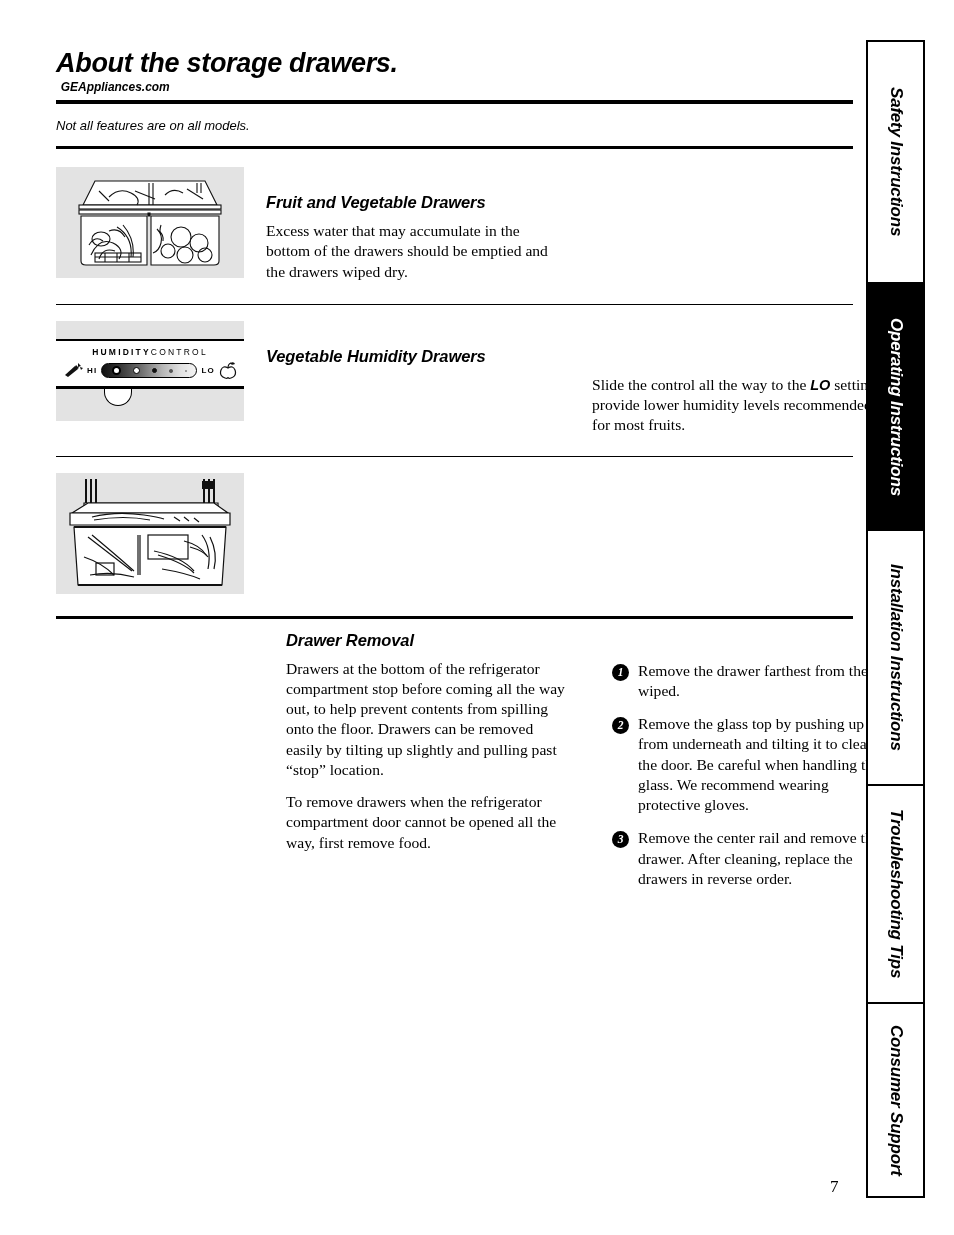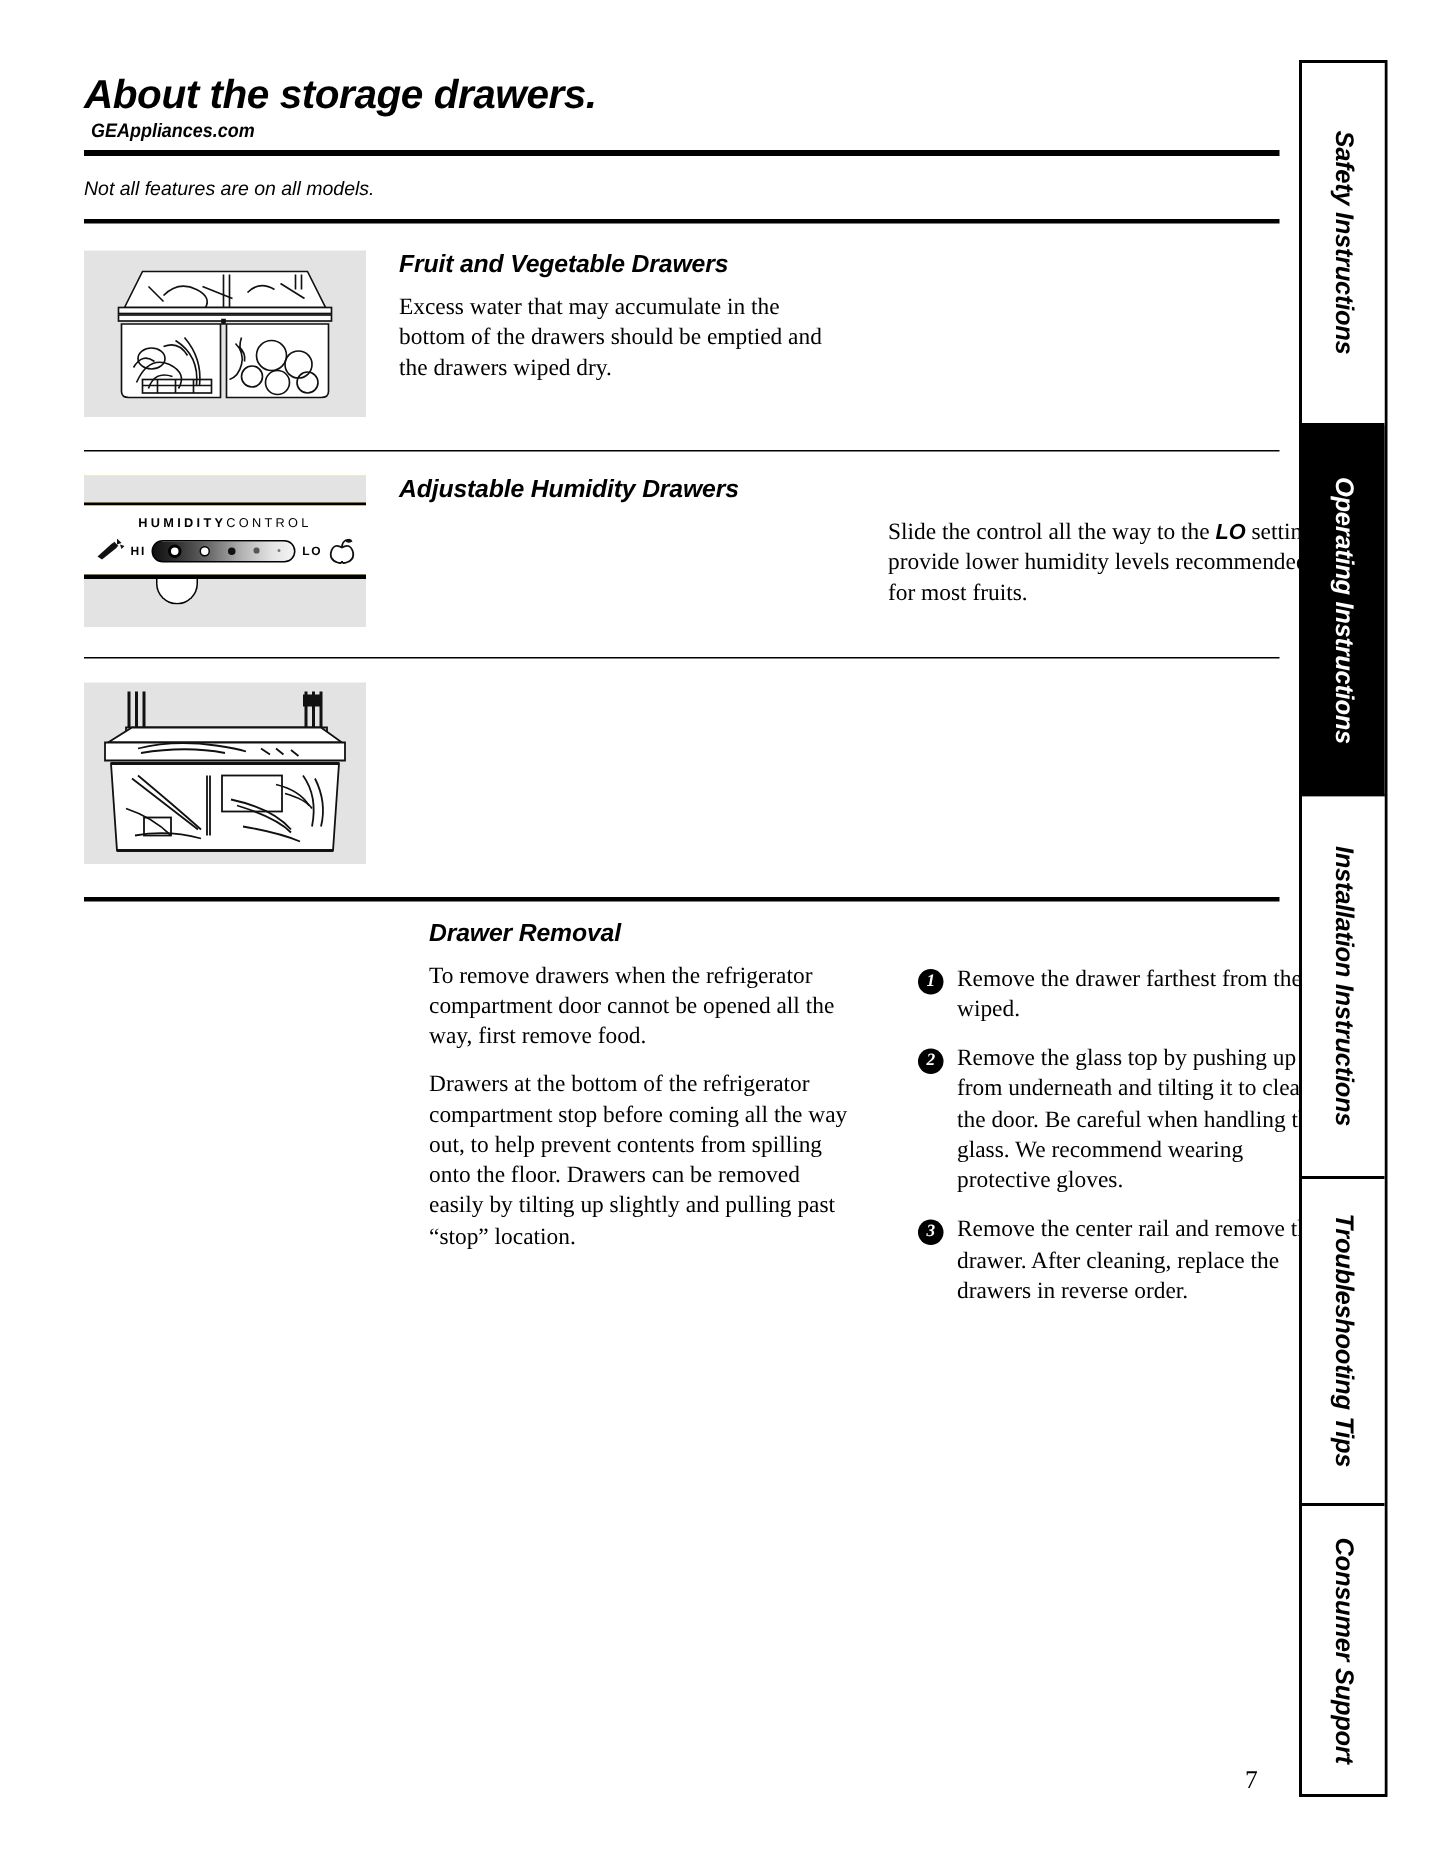--- a/index.html
+++ b/index.html
@@ -92,20 +92,21 @@
     width: 188px;
     flex: 0 0 188px;
     margin-right: 22px;
   }
   .sec-body {
     flex: 1 1 auto;
     display: flex;
   }
   .sec-col {
     width: 300px;
+    margin-top: 26px;
   }
 
   .sec-heading {
     font-family: "Liberation Sans", sans-serif;
     font-weight: bold;
     font-style: italic;
     font-size: 16.5px;
     color: #000;
     margin: 0 0 9px 0;
     letter-spacing: -0.1px;
@@ -407,21 +408,21 @@
             </div>
           </div>
           <div class="hum-line-thick"></div>
           <div class="hum-bottom">
             <span class="knob"></span>
           </div>
         </div>
       </div>
       <div class="sec-body">
         <div class="sec-col" style="margin-right:26px;">
-          <div class="sec-heading">Adjustable Humidity Drawers</div>
+          <div class="sec-heading">Vegetable Humidity Drawers</div>
         </div>
         <div class="sec-col" style="padding-top:28px;">
           <p class="sec-text"><span>Slide the control all the way to the </span><b>LO</b><span> setting to provide lower humidity levels recommended for most fruits.</span></p>
         </div>
       </div>
     </div>
 
     <hr class="rule-thin">
 
     <div class="section" style="padding:16px 0 22px 0;">
@@ -465,22 +466,22 @@
         </div>
       </div>
     </div>
 
     <hr class="rule-thick-2">
 
     <div class="removal">
       <div class="removal-spacer"></div>
       <div class="removal-left">
         <div class="sec-heading">Drawer Removal</div>
+        <p class="sec-text">Drawers at the bottom of the refrigerator compartment stop before coming all the way out, to help prevent contents from spilling onto the floor. Drawers can be removed easily by tilting up slightly and pulling past “stop” location.</p>
         <p class="sec-text">To remove drawers when the refrigerator compartment door cannot be opened all the way, first remove food.</p>
-        <p class="sec-text">Drawers at the bottom of the refrigerator compartment stop before coming all the way out, to help prevent contents from spilling onto the floor. Drawers can be removed easily by tilting up slightly and pulling past “stop” location.</p>
       </div>
       <div class="removal-right" style="padding-top:30px;">
         <div class="step">
           <span class="step-num">1</span>
           <span class="step-text">Remove the drawer farthest from the wiped.</span>
         </div>
         <div class="step">
           <span class="step-num">2</span>
           <span class="step-text">Remove the glass top by pushing up from underneath and tilting it to clear the door. Be careful when handling the glass. We recommend wearing protective gloves.</span>
         </div>

